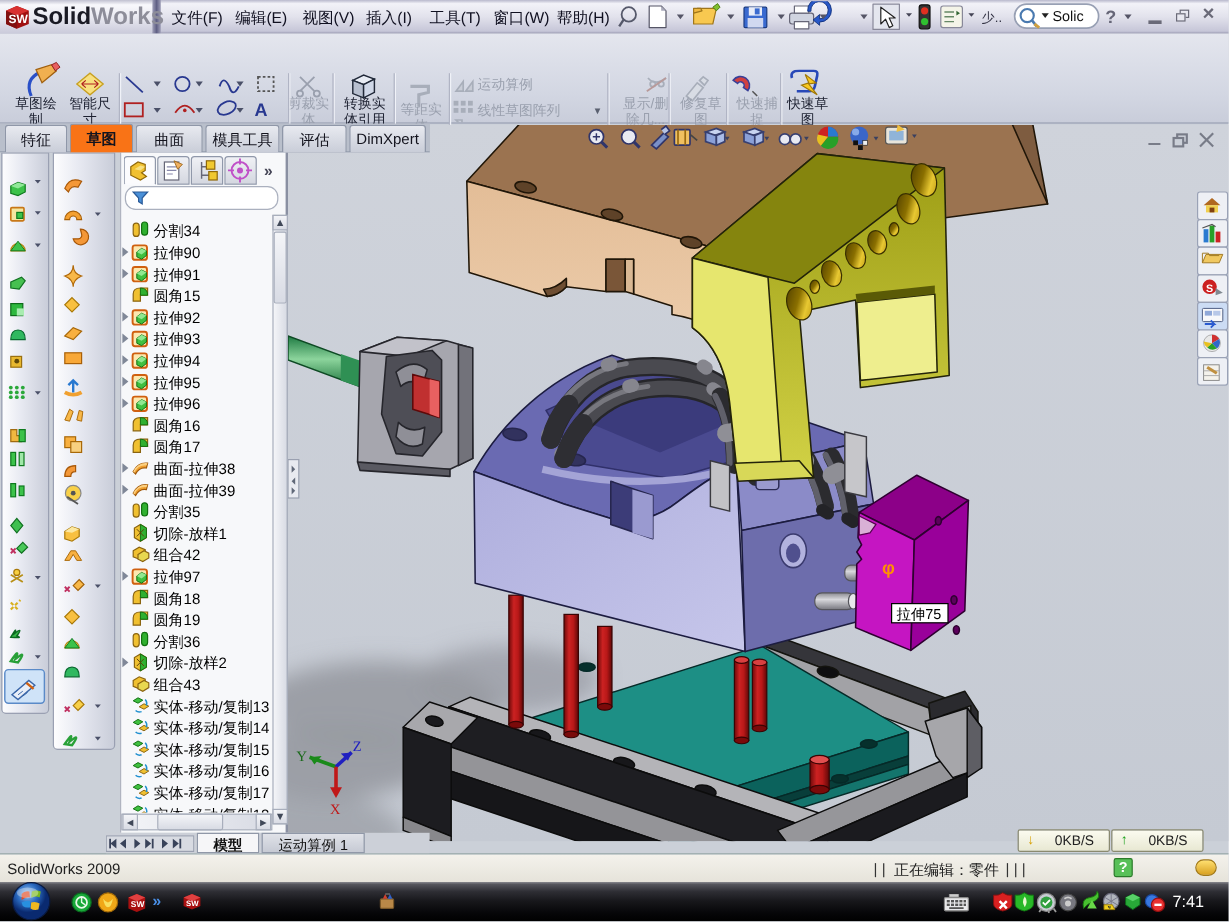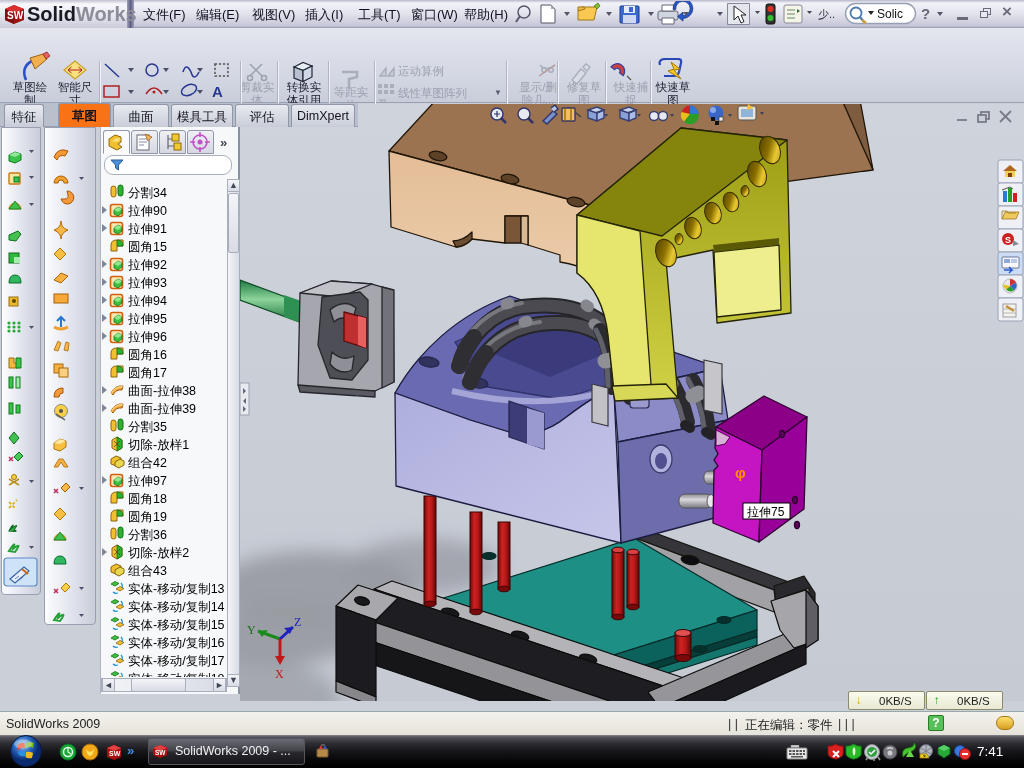--- a/index.html
+++ b/index.html
@@ -251,21 +251,21 @@
   <div class="abs cmsep" style="left:277px"></div>
   <div class="abs cmsep" style="left:328px"></div>
   <div class="abs cmsep" style="left:374px"></div>
   <div class="abs cmsep" style="left:506px"></div>
   <div class="abs cmsep" style="left:557px"></div>
   <div class="abs cmsep" style="left:605px"></div>
   <div class="abs cmsep" style="left:650px"></div>
 </div>
 
 <div id="tabrow" class="abs">
-  <div class="tab abs" style="left:4px;width:40px">特征</div>
+  <div class="tab abs" style="left:4px;width:52px">特征</div>
   <div class="tab tabact abs" style="left:58px;width:53px">草图</div>
   <div class="tab abs" style="left:113px;width:56px">曲面</div>
   <div class="tab abs" style="left:171px;width:62px">模具工具</div>
   <div class="tab abs" style="left:235px;width:54px">评估</div>
   <div class="tab abs" style="left:291px;width:64px">DimXpert</div>
 </div>
 
 <div id="viewport" class="abs">
   <svg id="model" width="784" height="597" viewBox="240 104 784 597">
     <defs>
@@ -1044,20 +1044,40 @@
   <div class="abs sbh arr" style="left:126px;top:52px;width:13px;height:13px">▲</div>
   <div class="abs sbh arr" style="left:126px;top:547px;width:13px;height:13px">▼</div>
   <div class="abs sbh" style="left:127px;top:66px;width:11px;height:60px;border-radius:2px"></div>
 
   <div class="abs sb" style="left:0px;top:551px;width:126px;height:14px"></div>
   <div class="abs sbh arr" style="left:1px;top:551px;width:13px;height:14px;line-height:13px">◄</div>
   <div class="abs sbh arr" style="left:112px;top:551px;width:13px;height:14px;line-height:13px">►</div>
   <div class="abs sbh" style="left:30px;top:551px;width:55px;height:14px;border-radius:2px"></div>
 </div>
 
+<div id="dtabs" class="abs">
+  <svg class="abs" style="left:0;top:2px" width="74" height="14" viewBox="0 0 74 14">
+    <g fill="none" stroke="#9aa0b0">
+          <rect x="0.5" y="0.5" width="73" height="13" fill="#d8dbe2"></rect>
+        </g>
+    <g fill="#39435a">
+          <path d="M4,7 l5,-4 v8z"></path>
+          <rect x="3" y="3" width="1.5" height="8"></rect>
+          <path d="M12,7 l5,-4 v8z"></path>
+          <path d="M24,3 l5,4 -5,4z"></path>
+          <path d="M33,3 l5,4 -5,4z"></path>
+          <rect x="38.5" y="3" width="1.5" height="8"></rect>
+          <path d="M47,3 l5,4 -5,4z"></path>
+          <path d="M56,3 l5,4 -5,4z"></path>
+          <rect x="61.5" y="3" width="1.5" height="8"></rect>
+        </g>
+  </svg>
+  <div class="dtab abs" style="left:76px;width:52px;background:#f6f6f8;font-weight:bold">模型</div>
+  <div class="dtab abs" style="left:130px;width:86px">运动算例 1</div>
+</div>
 
 <div id="status" class="abs">
   <span class="abs" style="left:6px;top:5px">SolidWorks 2009</span>
   <span class="abs" style="left:728px;top:5px;color:#333">| |</span>
   <span class="abs" style="left:745px;top:5px">正在编辑：零件</span>
   <span class="abs" style="left:838px;top:5px;color:#333">| | |</span>
   <div class="abs" style="left:928px;top:3px;width:16px;height:16px;background:#58c058;border:1px solid #2a7a2a;border-radius:2px;color:#fff;font-size:12px;font-weight:bold;text-align:center;line-height:15px">?</div>
   <div class="abs" style="left:996px;top:4px;width:18px;height:14px;background:linear-gradient(#ffe070,#d8a020);border:1px solid #a07818;border-radius:7px"></div>
 </div>
 
@@ -1070,21 +1090,20 @@
             <stop offset="1" stop-color="#0a2a70"></stop>
           </radialGradient>
         </defs>
     <circle cx="20" cy="16" r="15.5" fill="url(#orb)" stroke="#0a1a40"></circle>
     <path d="M12,15 q4,-3 7,-2 l-0.5,-5 q-4,-1 -6.5,2z" fill="#e04820"></path>
     <path d="M20,13 q4,-2 7,0 l1,-5 q-4,-2 -7.5,0z" fill="#78b820"></path>
     <path d="M12,17 q4,-2 7,-1 l0.5,5 q-4,1 -6.5,-1z" fill="#2890e0"></path>
     <path d="M20,17 q4,-1 7,1 l-1,5 q-4,1 -6.5,-1z" fill="#f0b820"></path>
     <ellipse cx="17" cy="9" rx="9" ry="4.5" fill="#ffffff" opacity="0.35"></ellipse>
   </svg>
-  <div class="tbtn abs" style="left:148px;width:157px;background:linear-gradient(#6a6a74 0,#44444c 45%,#26262c 55%,#16161a)">SolidWorks 2009 - ...</div>
 
   <svg class="abs" style="left:55px;top:6px" width="90" height="24" viewBox="0 0 90 24">
     <circle cx="13" cy="11" r="8" fill="#18a838" stroke="#0a6a20"></circle>
         <circle cx="13" cy="11" r="4.5" fill="none" stroke="#e8f8e8" stroke-width="1.5"></circle>
         <path d="M13,7 v4 l3,2" stroke="#e8f8e8" stroke-width="1.2" fill="none"></path>
     <circle cx="35" cy="11" r="8" fill="#f0a818" stroke="#a06808"></circle>
         <path d="M31,8 q4,6 8,0 q-1,7 -4,7 q-3,0 -4,-7z" fill="#f8e060"></path>
     <g transform="translate(50,2)">
           <polygon points="2,5 9,2 16,5 16,14 9,17 2,14" fill="#a81010"></polygon>
           <polygon points="2,5 9,2 16,5 9,8" fill="#e04040"></polygon>

